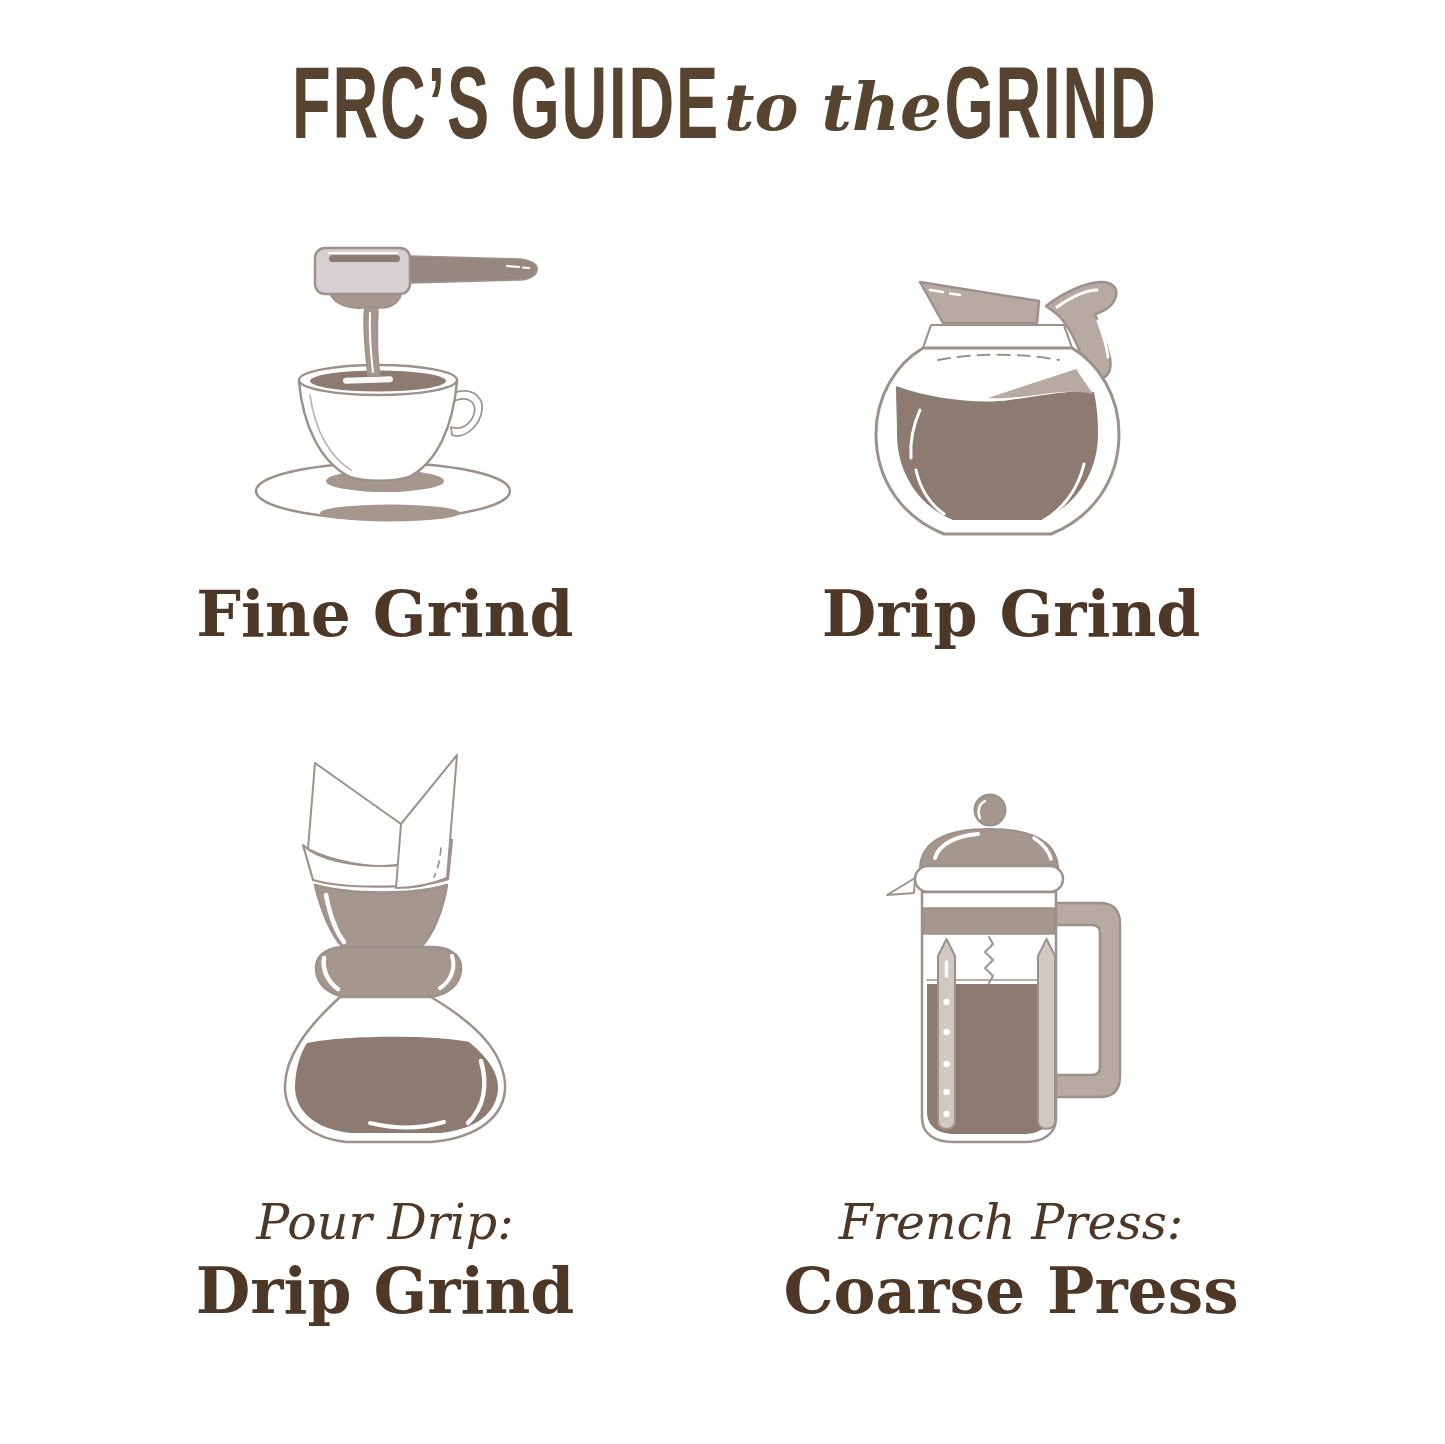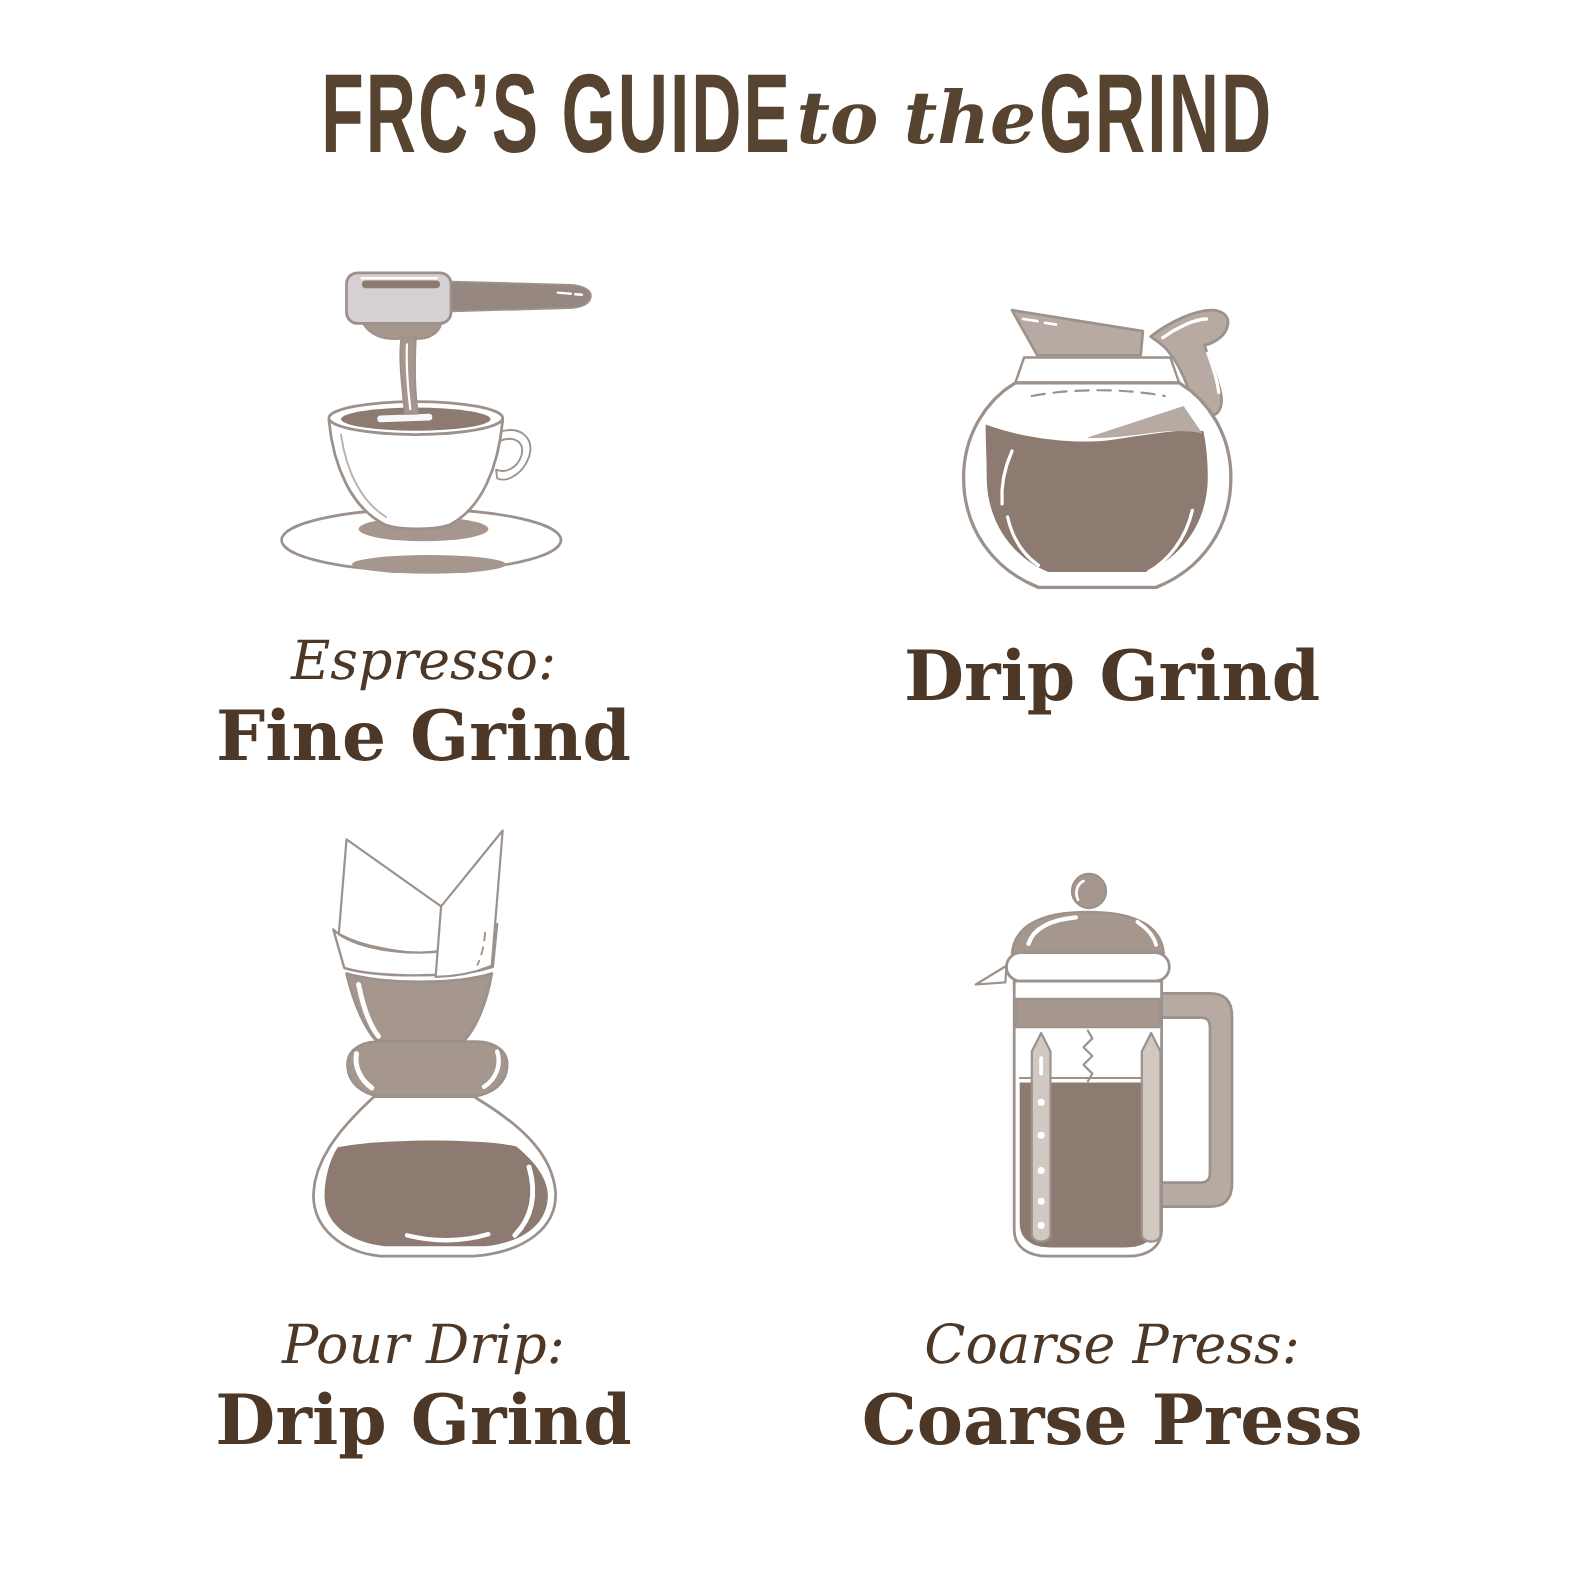--- a/index.html
+++ b/index.html
@@ -146,31 +146,30 @@
       <path class="hl w35" d="M78.5,170 L78.5,184"></path>
       <circle class="fwh" cx="78.5" cy="210" r="3.2"></circle>
       <circle class="fwh" cx="78.5" cy="240" r="3.2"></circle>
       <circle class="fwh" cx="78.5" cy="272" r="3.2"></circle>
       <circle class="fwh" cx="78.5" cy="300" r="3.2"></circle>
       <circle class="fwh" cx="78.5" cy="322" r="3.2"></circle>
     </g>
   </svg>
 
   <div class="label-block" style="left:125px;top:574px">
-    <div class="method">Espresso:</div>
     <div class="grind">Fine Grind</div>
   </div>
 
   <div class="label-block" style="left:751px;top:574px">
     <div class="grind">Drip Grind</div>
   </div>
 
   <div class="label-block" style="left:125px;top:1196px">
     <div class="method">Pour Drip:</div>
     <div class="grind">Drip Grind</div>
   </div>
 
   <div class="label-block" style="left:751px;top:1196px">
-    <div class="method">Coarse Press:</div>
+    <div class="method">French Press:</div>
     <div class="grind">Coarse Press</div>
   </div>
 
 </div>
 
 </body></html>

